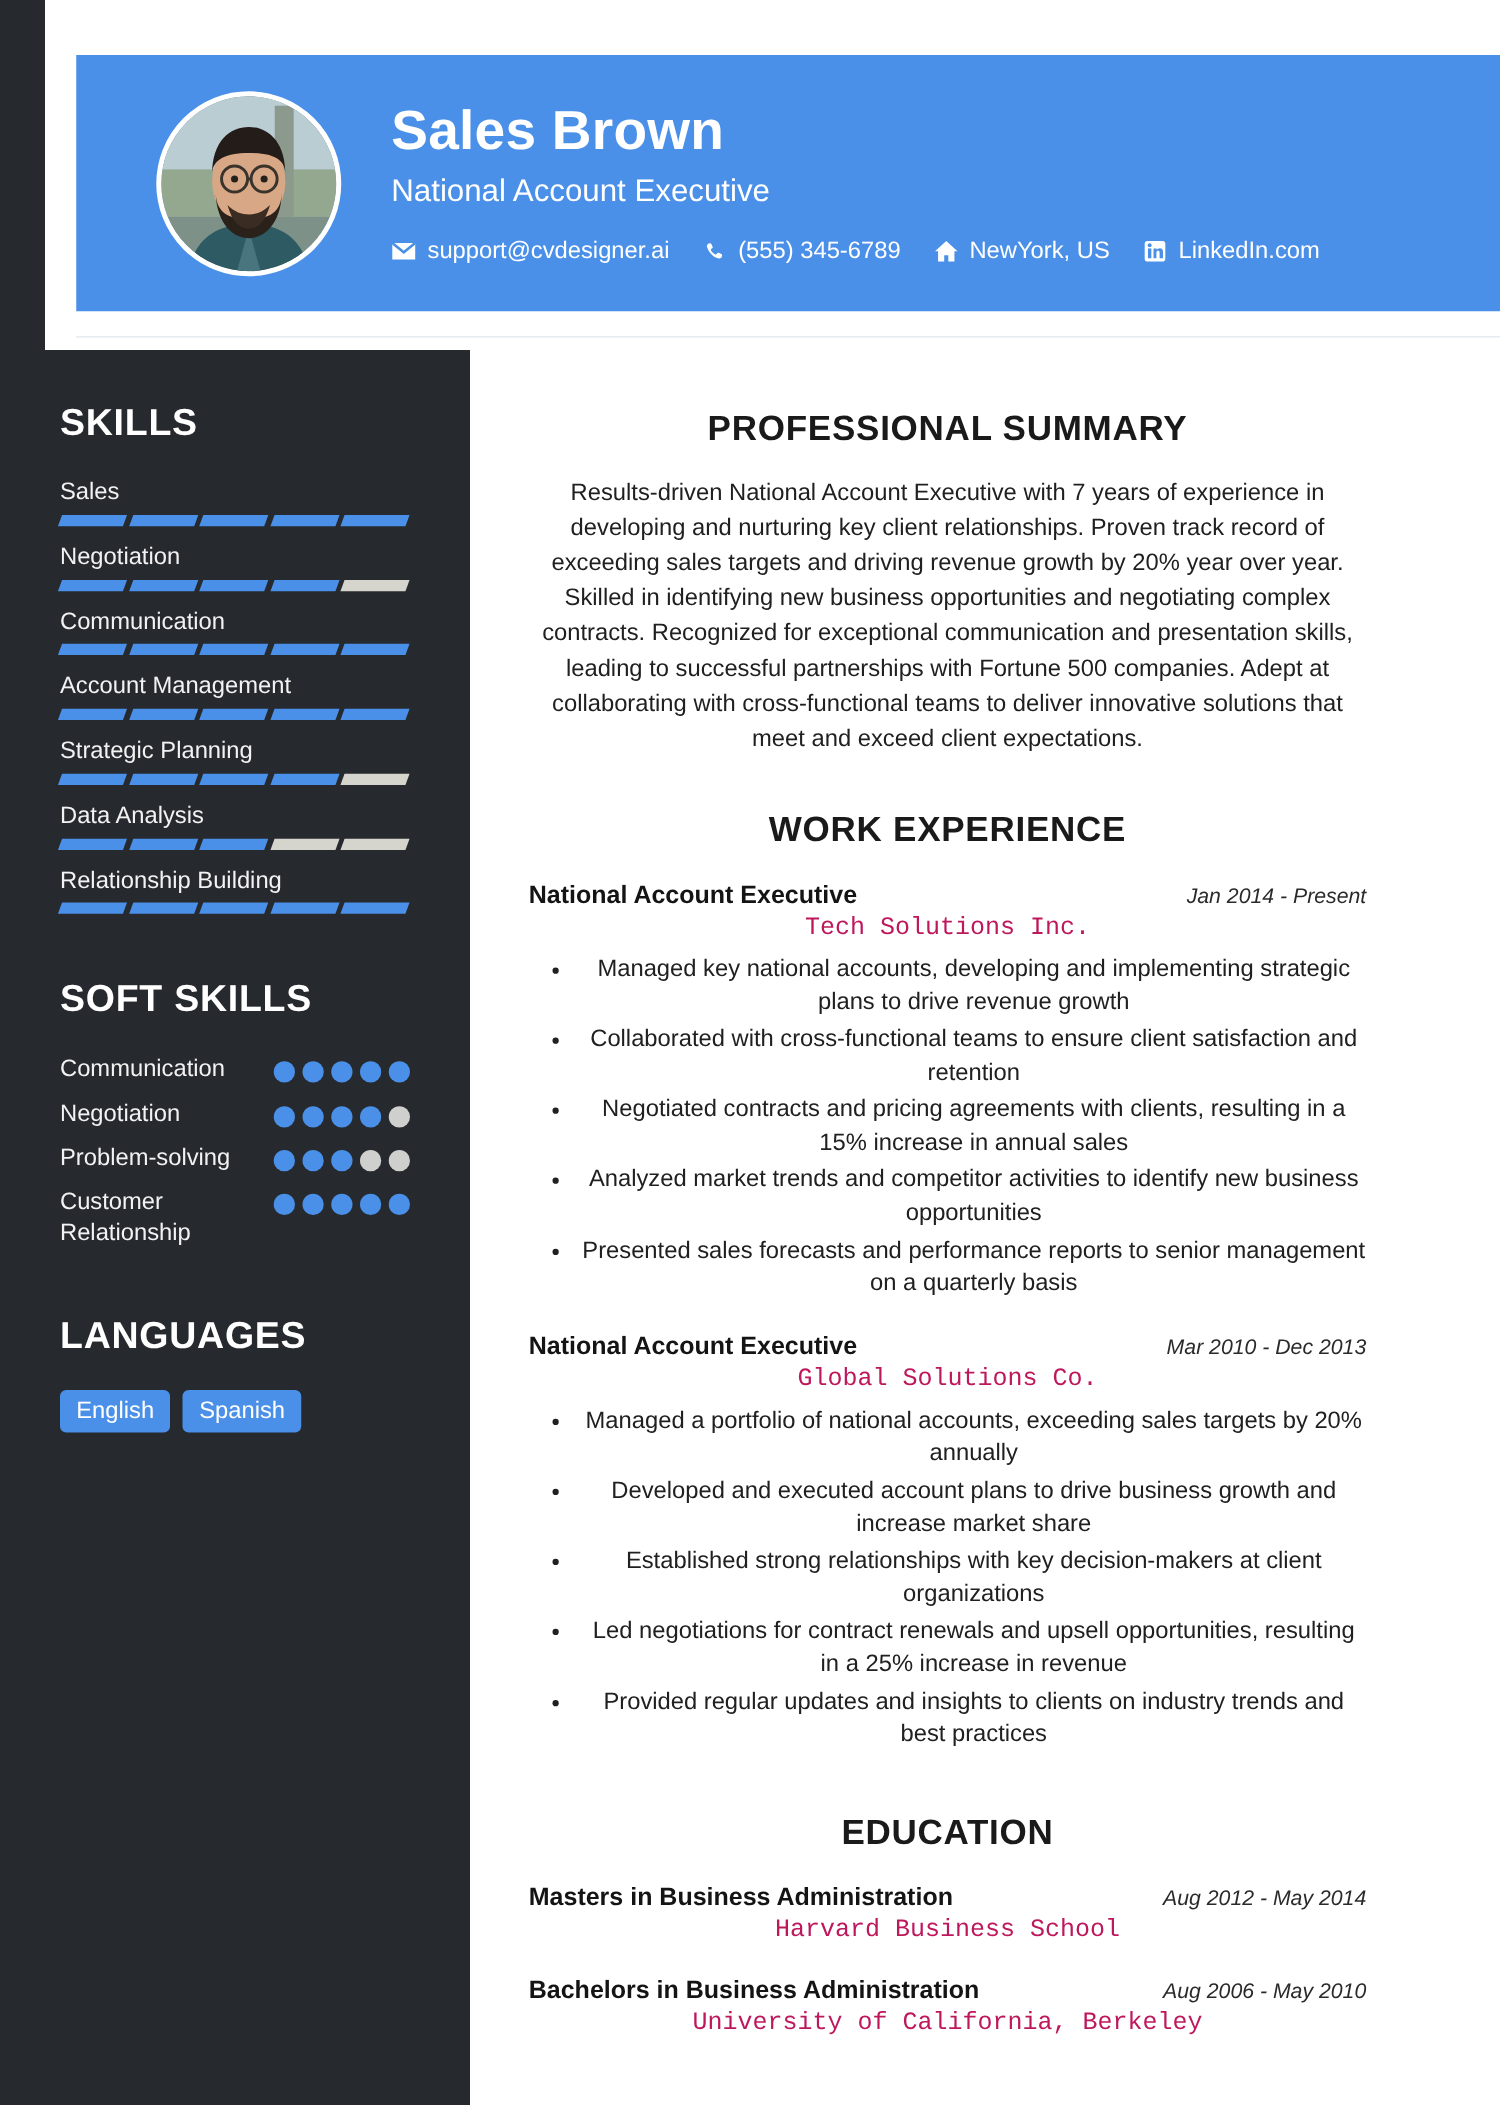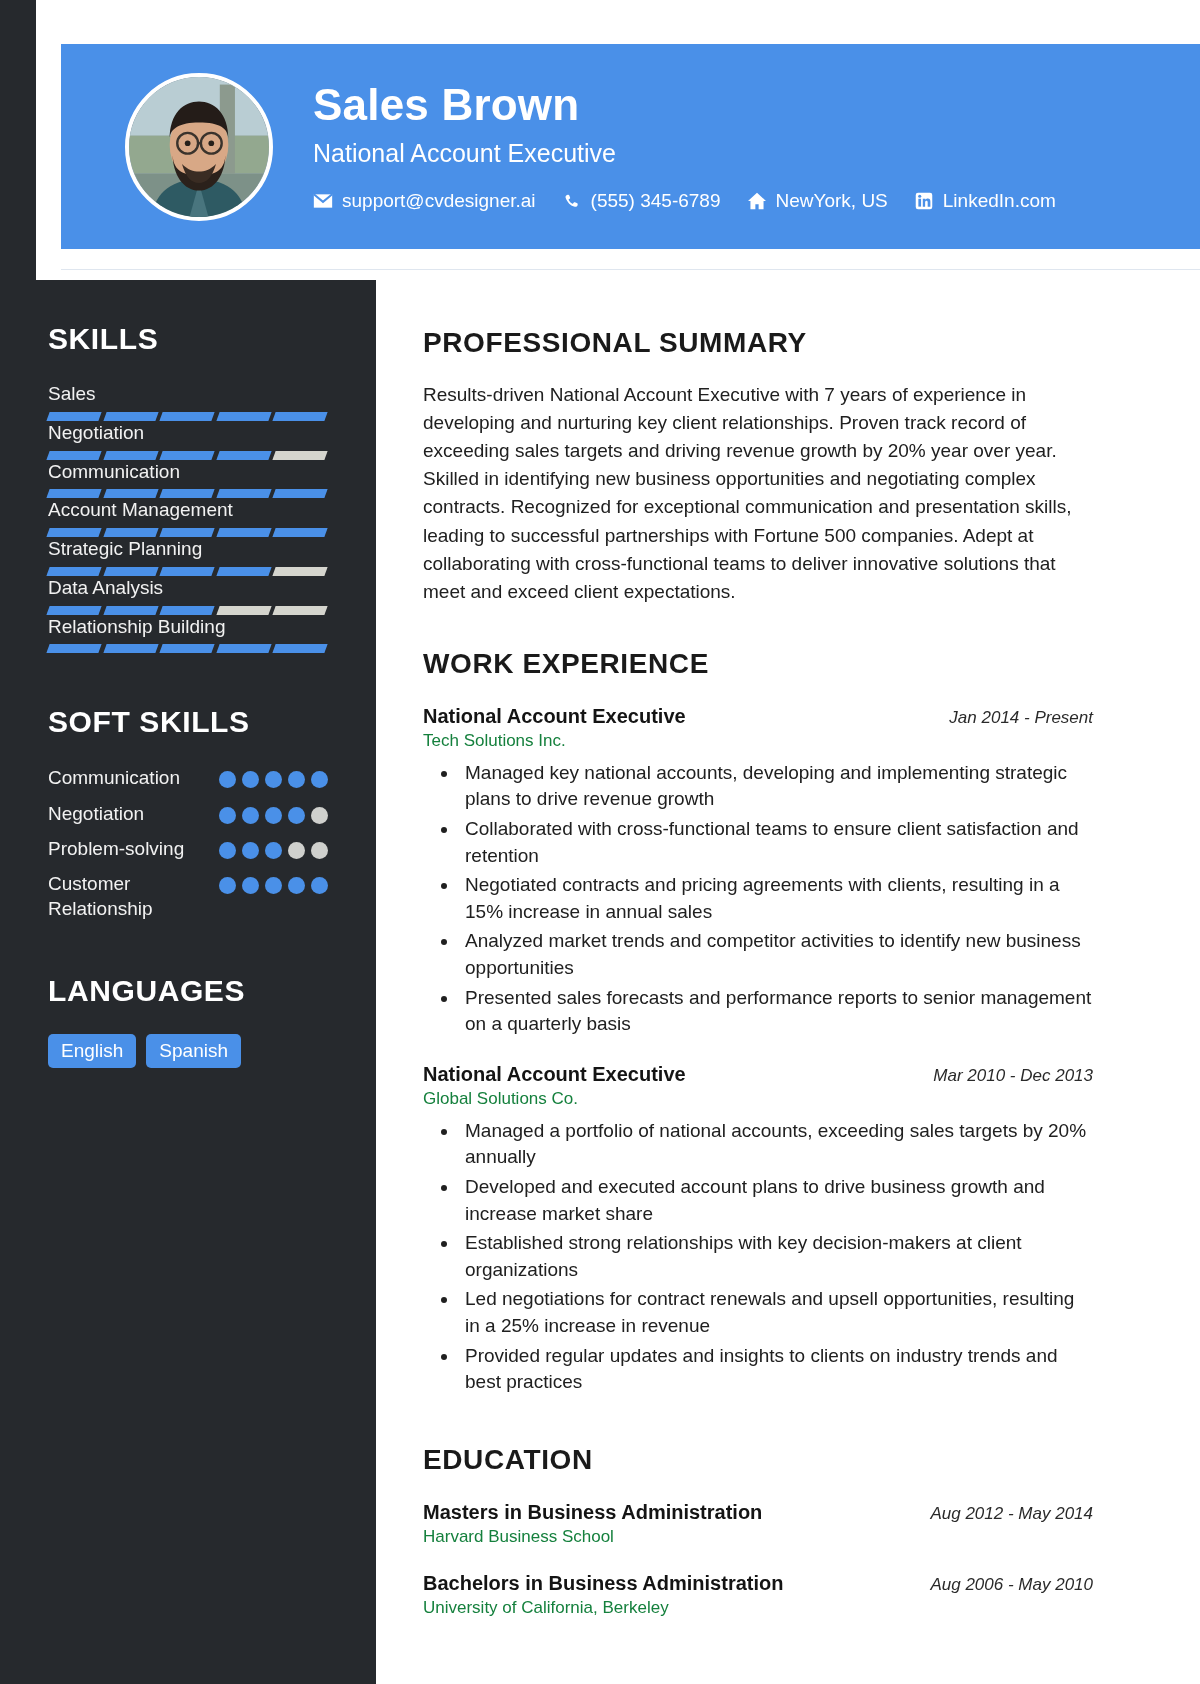--- a/index.html
+++ b/index.html
@@ -58,21 +58,21 @@
 
   
   .sidebar {
     position:absolute; left:0; top:280px; width:376px; height:1107px;
     padding:42px 48px 0 48px; color:#ffffff;
   }
   .side-h {
     font-size:30px; font-weight:bold; letter-spacing:0.6px; color:#fff;
   }
   .skills-list { margin-top:26px; }
-  .skill-row { }
+  .skill-row { margin-bottom:13px; }
   .skill-name { font-size:19px; color:#f2f2f2; line-height:1.25; }
   .bar { display:flex; gap:5px; margin-top:6px; width:278px; }
   .seg {
     flex:1; height:9px; background:#d5d5ce;
     transform:skewX(-20deg);
   }
   .seg.on { background:#4a90e8; }
 
   .soft-wrap { margin-top:52px; }
   .soft-list { margin-top:26px; }
@@ -88,37 +88,37 @@
   .lang-wrap { margin-top:52px; }
   .lang-tags { margin-top:26px; display:flex; flex-wrap:wrap; gap:10px; }
   .lang-tag {
     background:#4a90e8; color:#fff; font-size:19px;
     padding:6px 13px 7px; border-radius:5px; line-height:1.15;
   }
 
   
   .main {
     position:absolute; left:376px; top:280px; width:824px; height:1404px;
-    background:#fff; padding:47px 107px 0 47px; color:#1d1d1d;
+    background:#fff; padding:47px 107px 0 47px; color:#1d1d1d;text-align:center;
   }
   .sec-h {
     font-size:28px; font-weight:bold; letter-spacing:0.6px; color:#1a1a1a;
     text-transform:uppercase;
   }
   .summary {
     margin-top:22px; font-size:19px; line-height:1.48; color:#202020;
   }
   .sec-work { margin-top:42px; }
   .entry { margin-top:25px; }
   .entry-top {
     display:flex; align-items:baseline; justify-content:space-between; gap:14px;
   }
   .entry-title { font-size:20px; font-weight:bold; color:#141414; }
   .entry-date { font-size:17px; font-style:italic; color:#2a2a2a; white-space:nowrap; }
-  .entry-org { font-size:17px; color:#15803d; margin-top:3px; }
+  .entry-org { font-size:20px; color:#be185d; margin-top:3px;font-family:Liberation Mono, monospace; }
   .bullets { margin-top:9px; padding-left:36px; }
   .bullets li {
     font-size:19px; line-height:1.4; color:#202020; margin-bottom:3px;
     padding-left:6px;
   }
   .sec-edu { margin-top:48px; }
   .edu-desc { font-size:19px; line-height:1.42; color:#202020; margin-top:12px; }
 </style>
 </head>
 <body>

